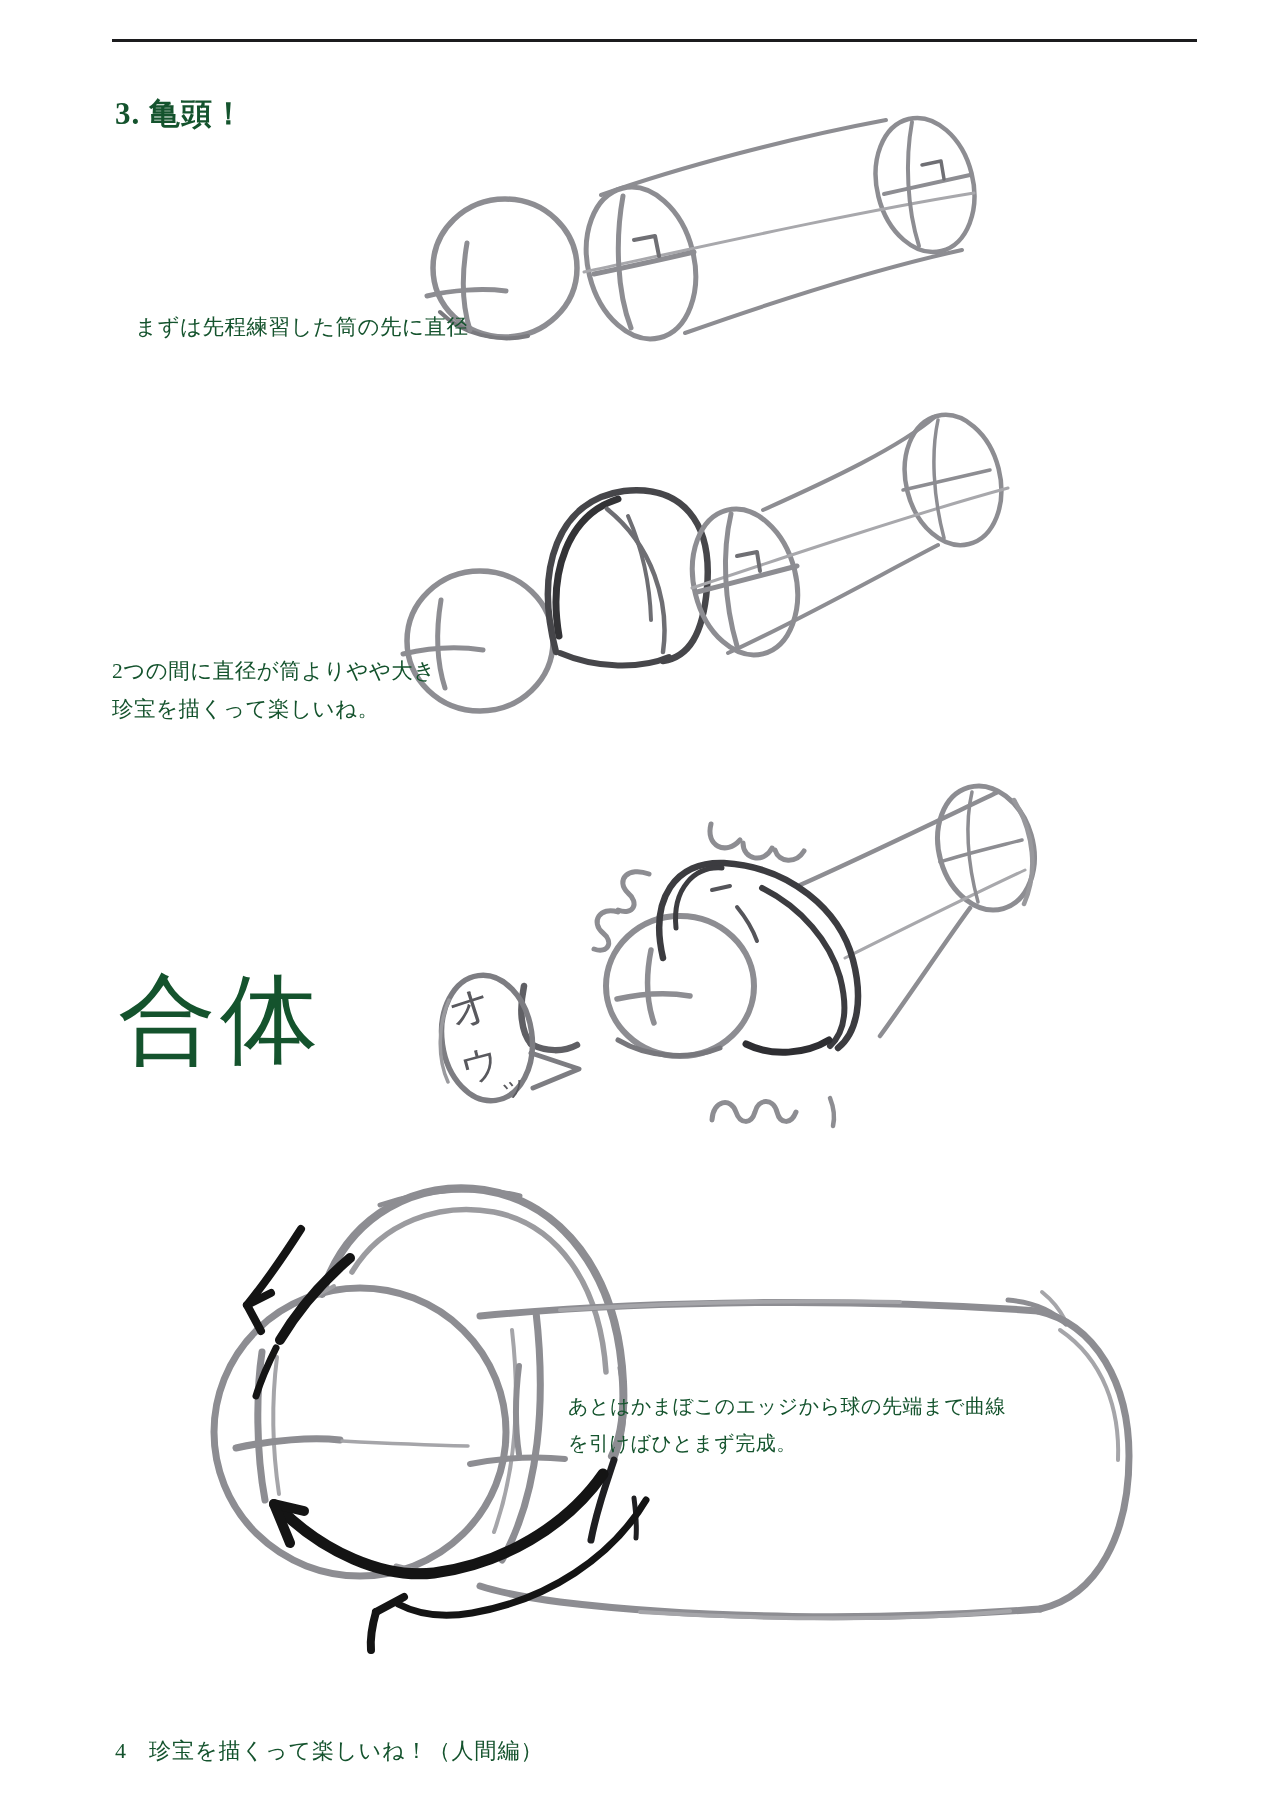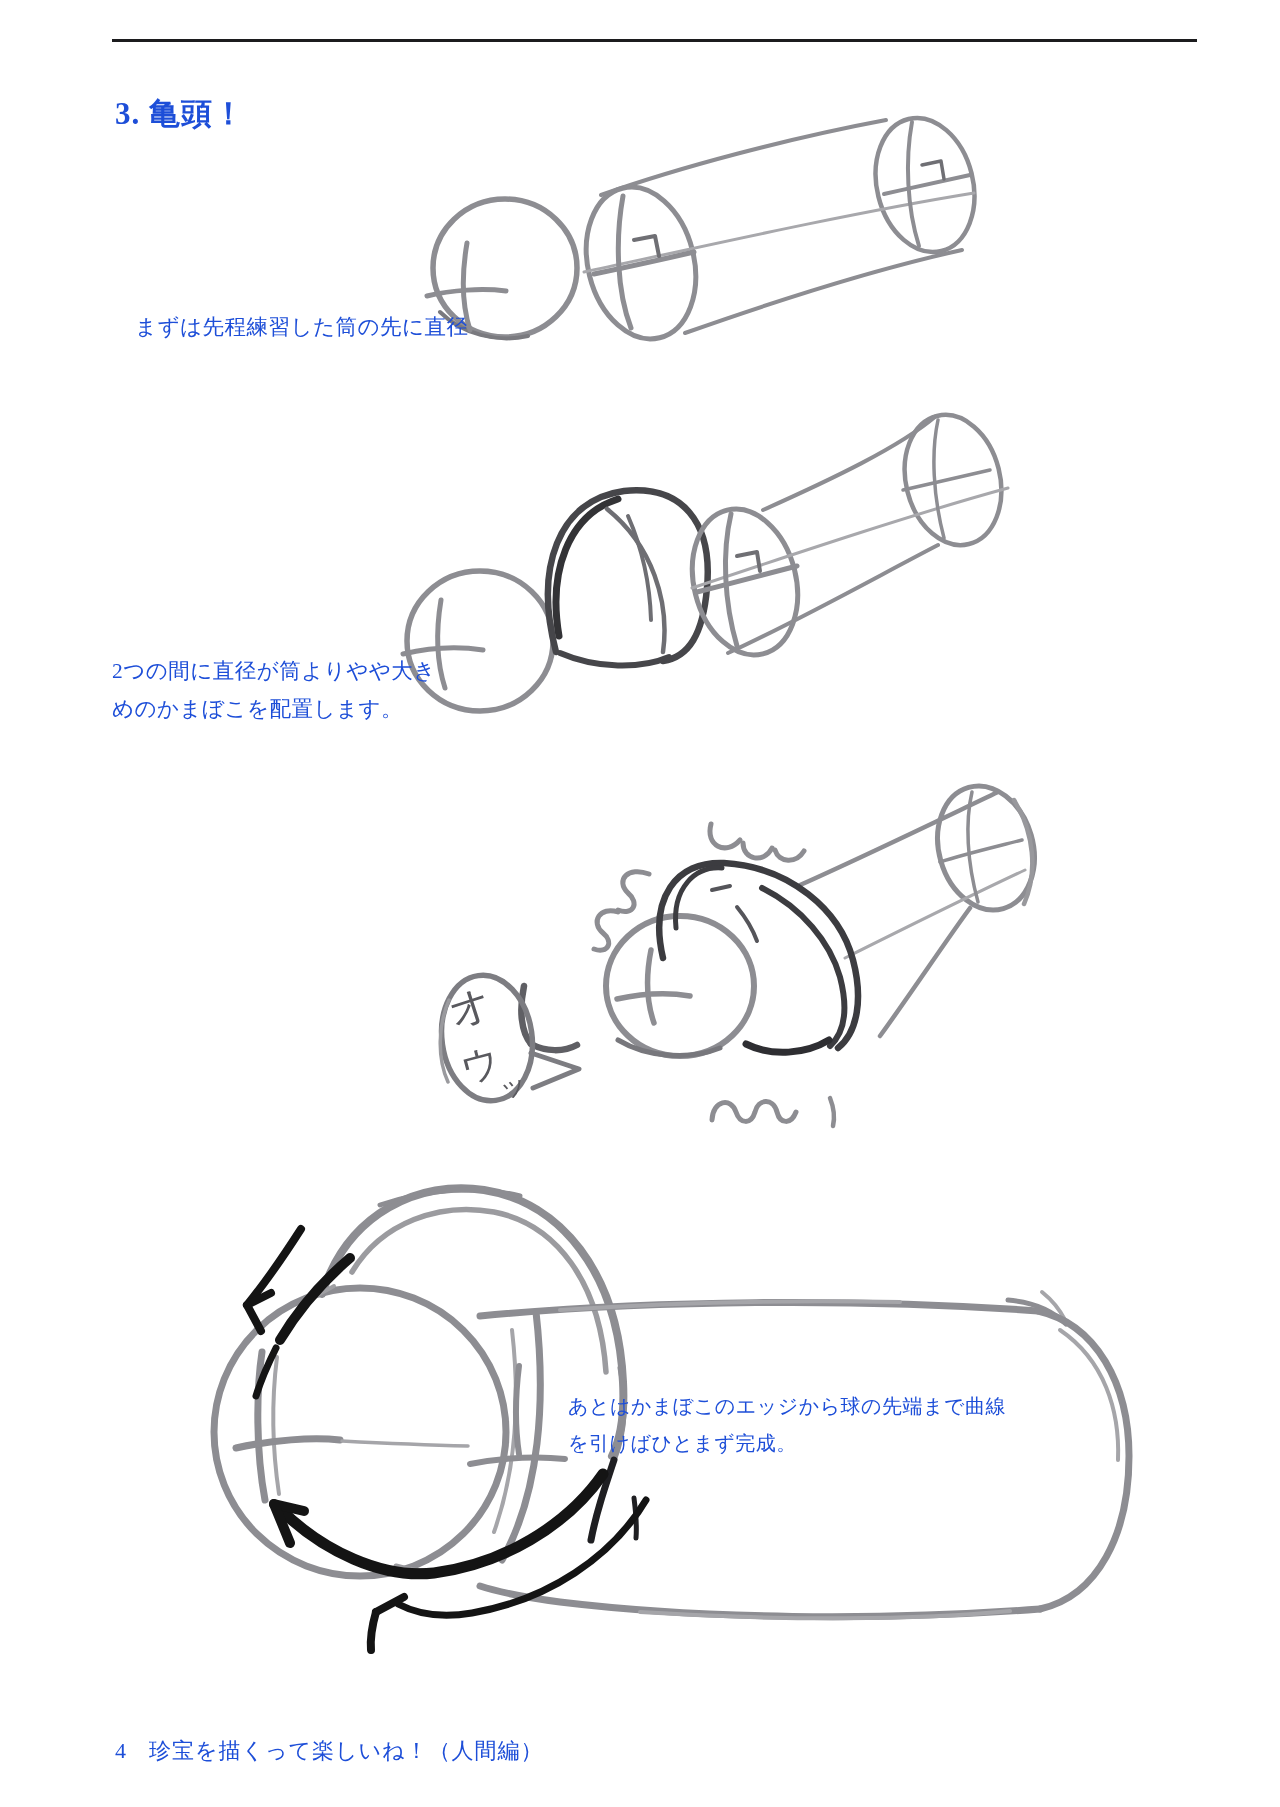--- a/index.html
+++ b/index.html
@@ -1,20 +1,20 @@
 <!DOCTYPE html>
 <html><head>
 <meta charset="utf-8">
 <style>
   html,body{margin:0;padding:0;background:#e8e8e8;}
   .page{
     position:relative;width:1280px;height:1807px;margin:0 auto;
     background:#ffffff;overflow:hidden;
     font-family:"Liberation Serif","DejaVu Serif",serif;
-    color:#1d4ed8;
+    color:#14532d;
   }
   .abs{position:absolute;}
   .rule{background:#1c1c1e;height:3px;}
   .title{font-size:31px;font-weight:bold;letter-spacing:1px;}
   .para{font-size:21.5px;line-height:38px;letter-spacing:0.5px;white-space:nowrap;}
   .para4{font-size:20px;line-height:37px;letter-spacing:0.5px;white-space:nowrap;}
   .bigword{font-size:98px;letter-spacing:4px;font-weight:500;white-space:nowrap;}
   .footer{font-size:22px;letter-spacing:1px;white-space:nowrap;text-align:center;}
   .footer .gap{display:inline-block;width:22px;}
   svg.sketches{position:absolute;left:0;top:0;z-index:1;pointer-events:none;}
@@ -29,23 +29,24 @@
 
   <div class="abs txt title" style="left:115px;top:93px;">3. 亀頭！</div>
 
 
   <div class="abs txt para" style="left:115px;top:308px;margin-left:20px;">
     <div>まずは先程練習した筒の先に直径</div>
   </div>
 
   <div class="abs txt para" style="left:112px;top:652px;">
     <div>2つの間に直径が筒よりやや大き</div>
-    <div>めのかまぼこを配置します。</div>
+    <div>珍宝を描くって楽しいね。</div>
   </div>
 
+  <div class="abs txt bigword" style="left:118px;top:955px;">合体</div>
 
   <div class="abs txt para4" style="left:568px;top:1388px;">
     <div>あとはかまぼこのエッジから球の先端まで曲線</div>
     <div>を引けばひとまず完成。</div>
   </div>
 
   <div class="abs txt footer" style="left:115px;top:1736px;">
     <span>4</span><span class="gap"></span><span>珍宝を描くって楽しいね！（人間編）</span>
   </div>
 

